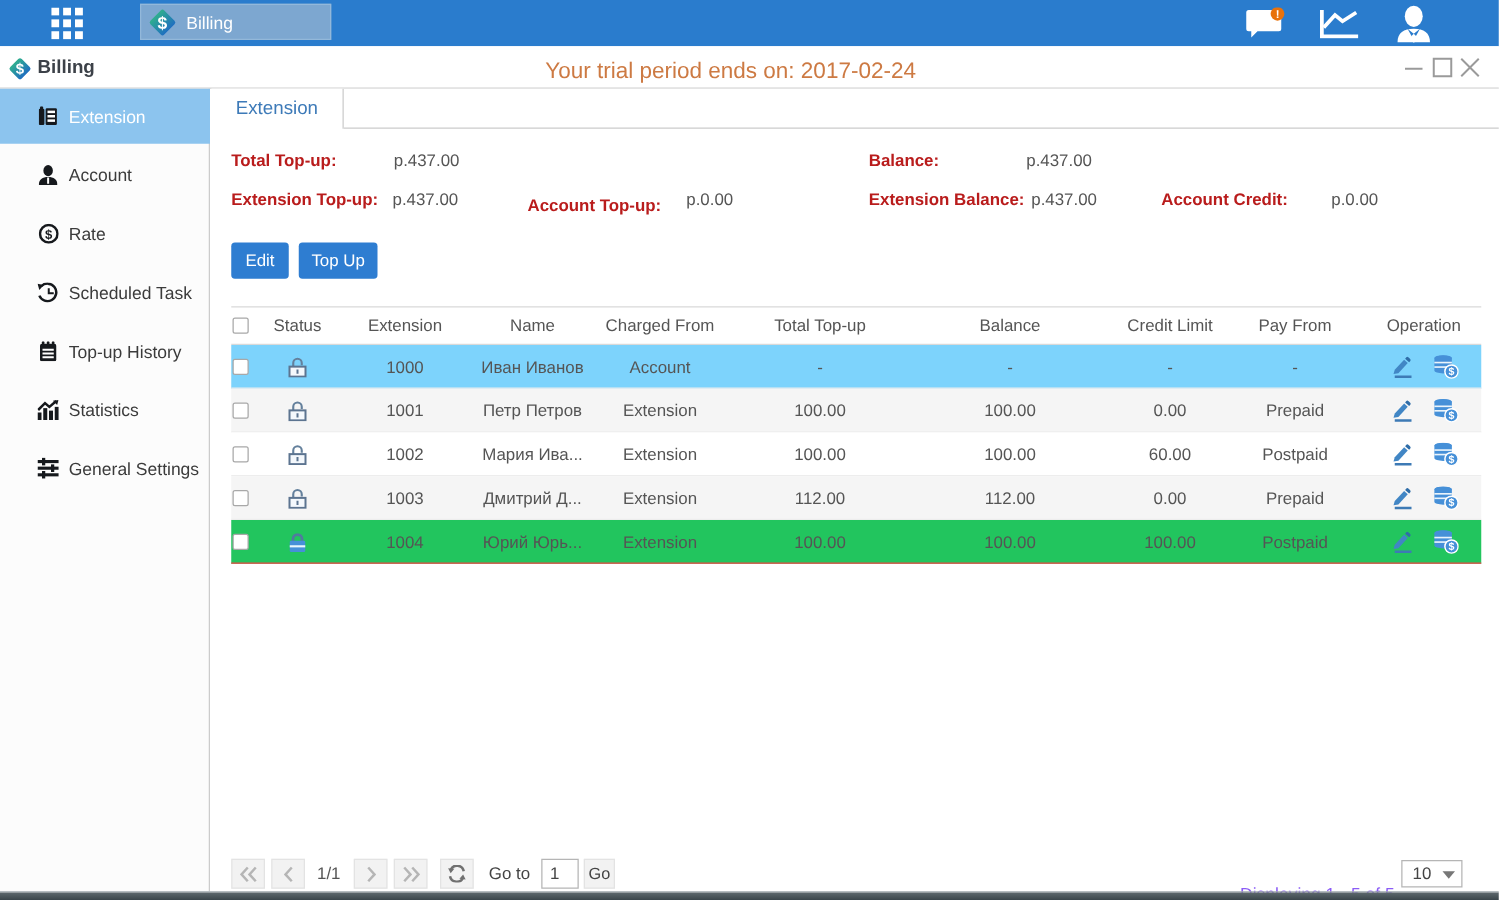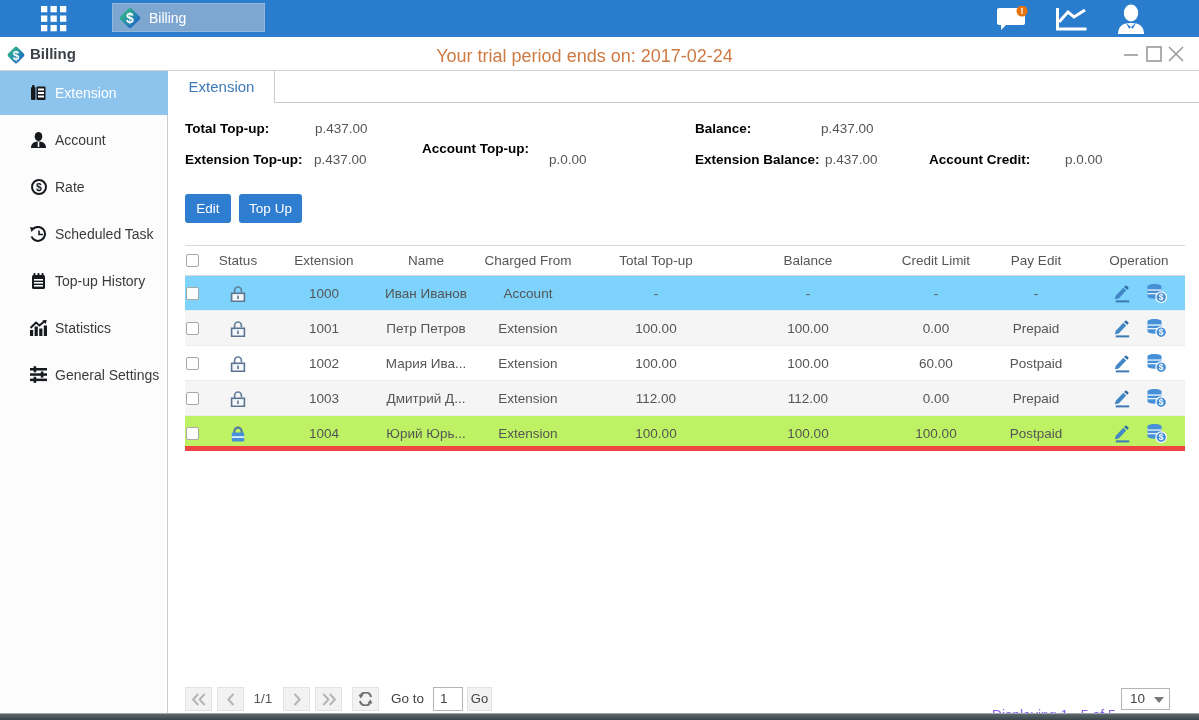--- a/index.html
+++ b/index.html
@@ -17,21 +17,21 @@
 
 #sidebar { position:absolute; left:0; top:71px; width:168px; height:642px; background:#fcfcfc; border-right:1px solid #cccccc; }
 .sideitem { position:absolute; left:0; width:168px; height:47px; display:flex; align-items:center; font-size:14px; color:#3b3b3b; }
 .sideitem .ic { width:17px; margin-left:30px; margin-right:8px; display:flex; justify-content:center; }
 .sideitem.sel { background:#8cc4ee; color:#fff; }
 
 #main { position:absolute; left:169px; top:71px; width:1030px; height:642px; background:#fff; }
 #tabstrip { position:absolute; left:0; top:0; width:1030px; height:32px; }
 #tabstrip .rest { position:absolute; left:106px; top:0; right:0; height:32px; border-bottom:1px solid #cccccc; }
 #tabstrip .tab { position:absolute; left:0; top:0; width:106px; height:32px; border-right:1px solid #cccccc; color:#3d7ab8; font-size:15px; text-align:center; line-height:31px; background:#fff; }
-.lbl { font-weight:bold; color:#000000; font-size:13.5px; position:absolute; }
+.lbl { font-weight:bold; color:#b91c1c; font-size:13.5px; position:absolute; }
 .val { color:#555; font-size:13.5px; position:absolute; }
 .btn { position:absolute; background:#2e7dd1; color:#fff; font-size:13.5px; border-radius:3px; text-align:center; line-height:29px; height:29px; }
 
 #tbl { position:absolute; left:16px; top:174px; width:1000px; }
 .trow { position:absolute; left:0; width:1000px; height:35px; }
 .cell { position:absolute; top:0; height:35px; display:flex; align-items:center; justify-content:center; font-size:13.5px; color:#555; }
 .hcell { color:#555; }
 .chk { width:13px; height:13px; border:1px solid #a8a8a8; border-radius:2px; background:#fff; }
 
 #pager { position:absolute; left:185px; top:687px; height:25px; white-space:nowrap; }
@@ -179,42 +179,42 @@
   <div id="tabstrip">
       <div class="rest"></div>
       <div class="tab">Extension</div>
     </div>
   <div class="lbl" style="left:16px; top:50px;">Total Top-up:</div>
   <div class="val" style="left:146px; top:50px;">p.437.00</div>
   <div class="lbl" style="left:526px; top:50px;">Balance:</div>
   <div class="val" style="left:652px; top:50px;">p.437.00</div>
   <div class="lbl" style="left:16px; top:81px;">Extension Top-up:</div>
   <div class="val" style="left:145px; top:81px;">p.437.00</div>
-  <div class="lbl" style="left:253px; top:70px;">Account Top-up:</div>
+  <div class="lbl" style="left:253px; top:86px;">Account Top-up:</div>
   <div class="val" style="left:380px; top:81px;">p.0.00</div>
   <div class="lbl" style="left:526px; top:81px;">Extension Balance:</div>
   <div class="val" style="left:656px; top:81px;">p.437.00</div>
   <div class="lbl" style="left:760px; top:81px;">Account Credit:</div>
   <div class="val" style="left:896px; top:81px;">p.0.00</div>
   <div class="btn" style="left:16px; top:123px; width:46px;">Edit</div>
   <div class="btn" style="left:70px; top:123px; width:63px;">Top Up</div>
 
   <div id="tbl">
 <div class="trow" style="top:0; height:31px; border-top:1px solid #d9d9d9; border-bottom:1px solid #d9d9d9;">
   <div class="cell hcell" style="left:1px; width:27px; height:29px; justify-content:flex-start;">
           <span class="chk"></span>
         </div>
   <div class="cell hcell" style="left:28px; width:50px; height:29px;">Status</div>
   <div class="cell hcell" style="left:78px; width:122px; height:29px;">Extension</div>
   <div class="cell hcell" style="left:200px; width:82px; height:29px;">Name</div>
   <div class="cell hcell" style="left:282px; width:122px; height:29px;">Charged From</div>
   <div class="cell hcell" style="left:538px; width:170px; height:29px;">Balance</div>
   <div class="cell hcell" style="left:404px; width:134px; height:29px;">Total Top-up</div>
   <div class="cell hcell" style="left:708px; width:86px; height:29px;">Credit Limit</div>
-  <div class="cell hcell" style="left:794px; width:114px; height:29px;">Pay Edit</div>
+  <div class="cell hcell" style="left:794px; width:114px; height:29px;">Pay From</div>
   <div class="cell hcell" style="left:908px; width:92px; height:29px;">Operation</div>
 </div>
 <div class="trow" style="top:31px; background:#7dd3fc; border-bottom:1px solid #ededed;">
   <div class="cell" style="left:1px; width:27px; justify-content:flex-start;">
           <span class="chk"></span>
         </div>
   <div class="cell" style="left:28px; width:50px;">
           <svg width="16" height="17" viewBox="0 0 16 17">
             <path fill="none" stroke="#64809c" stroke-width="1.7" d="M4.6 8.3 V5.4 a3.4 3.4 0 0 1 6.8 0 V7.2"></path>
             <rect x="1.6" y="8.3" width="12.8" height="8" fill="#f4f8fc" stroke="#5c7490" stroke-width="1.6"></rect>
@@ -379,21 +379,21 @@
               <g fill="#eaf4fb">
                 <rect x="1.5" y="5.4" width="14" height="1.3"></rect>
                 <rect x="1.5" y="9" width="14" height="1.3"></rect>
               </g>
               <circle cx="15.2" cy="13.2" r="5.3" fill="#4690d8" stroke="#fff" stroke-width="1.2"></circle>
               <text x="15.2" y="16.2" font-size="8.5" font-weight="bold" fill="#ffffff" text-anchor="middle">$</text>
             </svg>
           </span>
         </div>
 </div>
-<div class="trow" style="top:171px; background:#bef264; border-bottom:5px solid #ef4444;">
+<div class="trow" style="top:171px; background:#22c55e; border-bottom:1px solid #ef4444;">
   <div class="cell" style="left:1px; width:27px; justify-content:flex-start;">
           <span class="chk"></span>
         </div>
   <div class="cell" style="left:28px; width:50px;">
           <svg width="16" height="16" viewBox="0 0 16 16">
             <path fill="none" stroke="#517a9e" stroke-width="2.2" d="M4.4 7 V5.2 a3.6 3.6 0 0 1 7.2 0 V7"></path>
             <rect x="1.8" y="6.5" width="12.4" height="9" rx="1" fill="#4690d8"></rect>
             <rect x="1.8" y="10.2" width="12.4" height="1.7" fill="#e8f6fc"></rect>
           </svg>
         </div>

